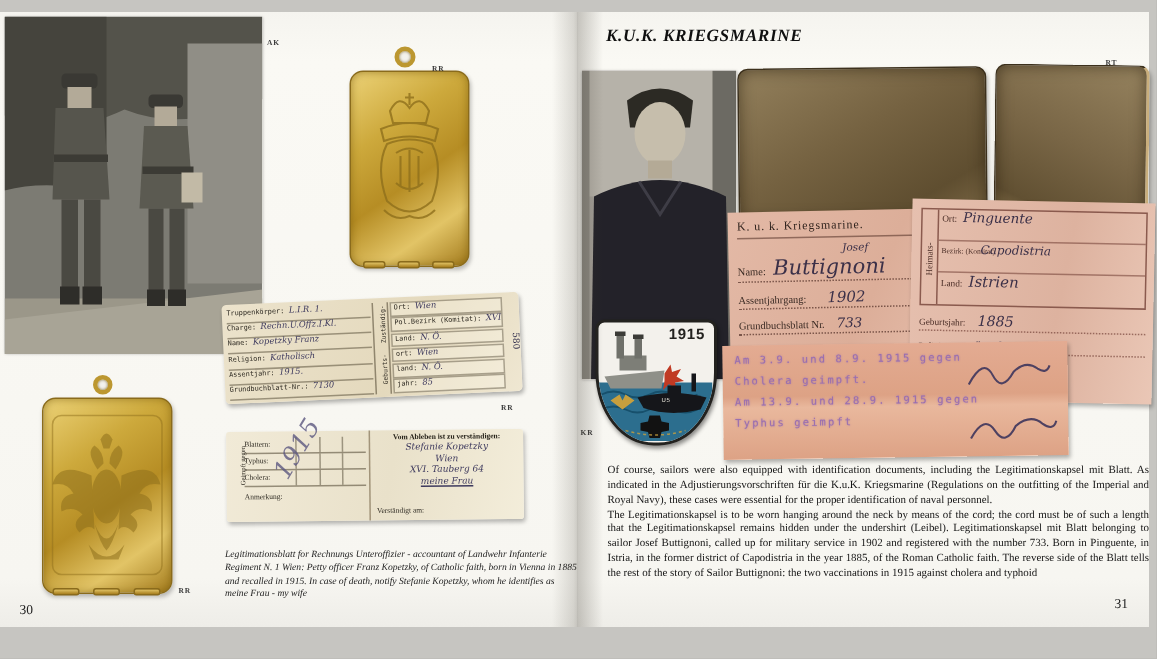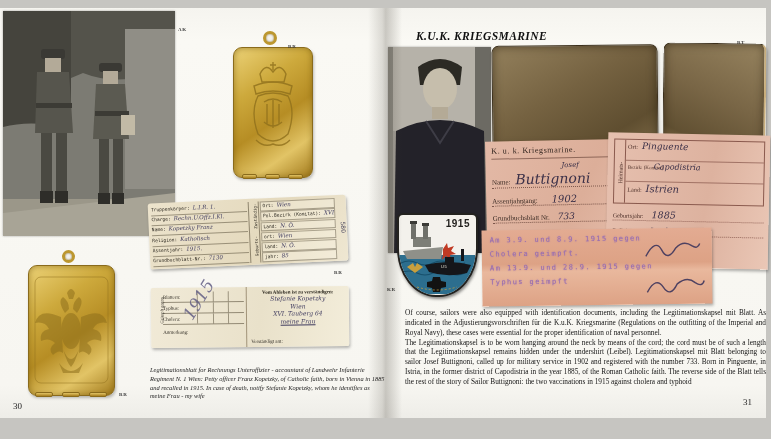--- a/index.html
+++ b/index.html
@@ -279,21 +279,21 @@
         <div class="vc-notified">Verständigt am:</div>
       </div>
     </div>
 
     <p class="caption">Legitimationsblatt for Rechnungs Unteroffizier - accountant of Landwehr Infanterie Regiment N. 1 Wien: Petty officer Franz Kopetzky, of Catholic faith, born in Vienna in 1885 and recalled in 1915. In case of death, notify Stefanie Kopetzky, whom he identifies as meine Frau - my wife</p>
     <span class="pagenum" style="left:13px;top:393px;">30</span>
   </div>
 
   <div class="page page-right"></div>
 
-  <h1 class="kukheader" style="margin: 12px; position: absolute;">K.U.K. KRIEGSMARINE</h1>
+  <h1 class="kukheader" style="margin: 0px; position: absolute;">K.U.K. KRIEGSMARINE</h1>
   <span class="credit" style="left:737px;top:40px;">RT</span>
 
   <div class="photo" style="left:388px;top:47px;width:103px;height:206px;">
     <svg width="103" height="206" viewBox="0 0 103 206">
       <rect width="103" height="206" fill="#a5a199"></rect>
       <rect width="103" height="84" fill="#b6b2a9"></rect>
       <rect x="87" width="16" height="206" fill="#6c6a63"></rect>
       <rect width="5" height="206" fill="#8c8981"></rect>
       <path d="M30 20 Q52 4 74 20 L72 38 H32 Z" fill="#2c2a24"></path>
       <ellipse cx="52" cy="42" rx="17" ry="21" fill="#c6beac"></ellipse>

